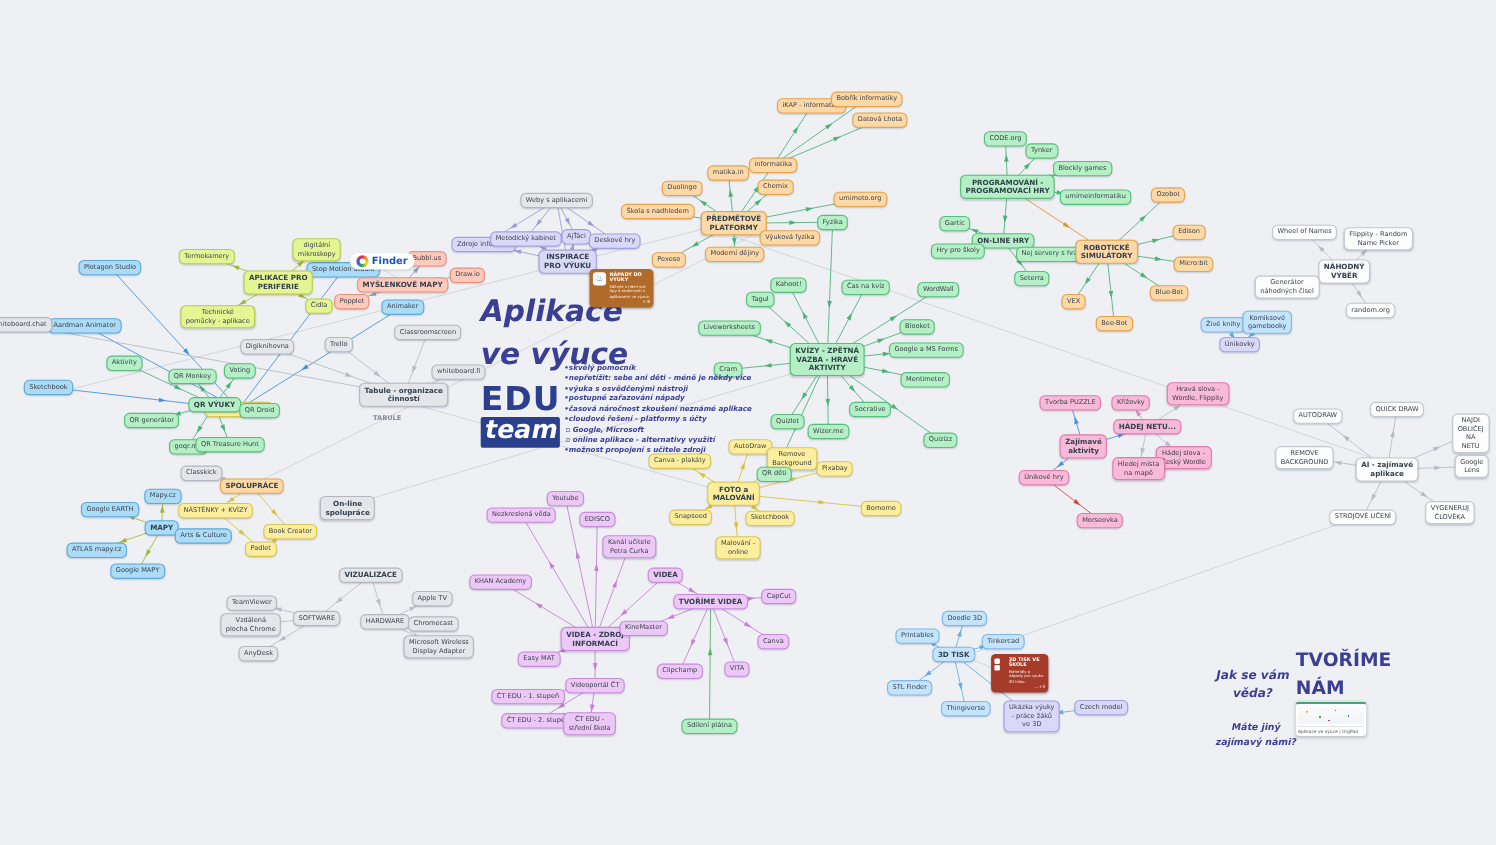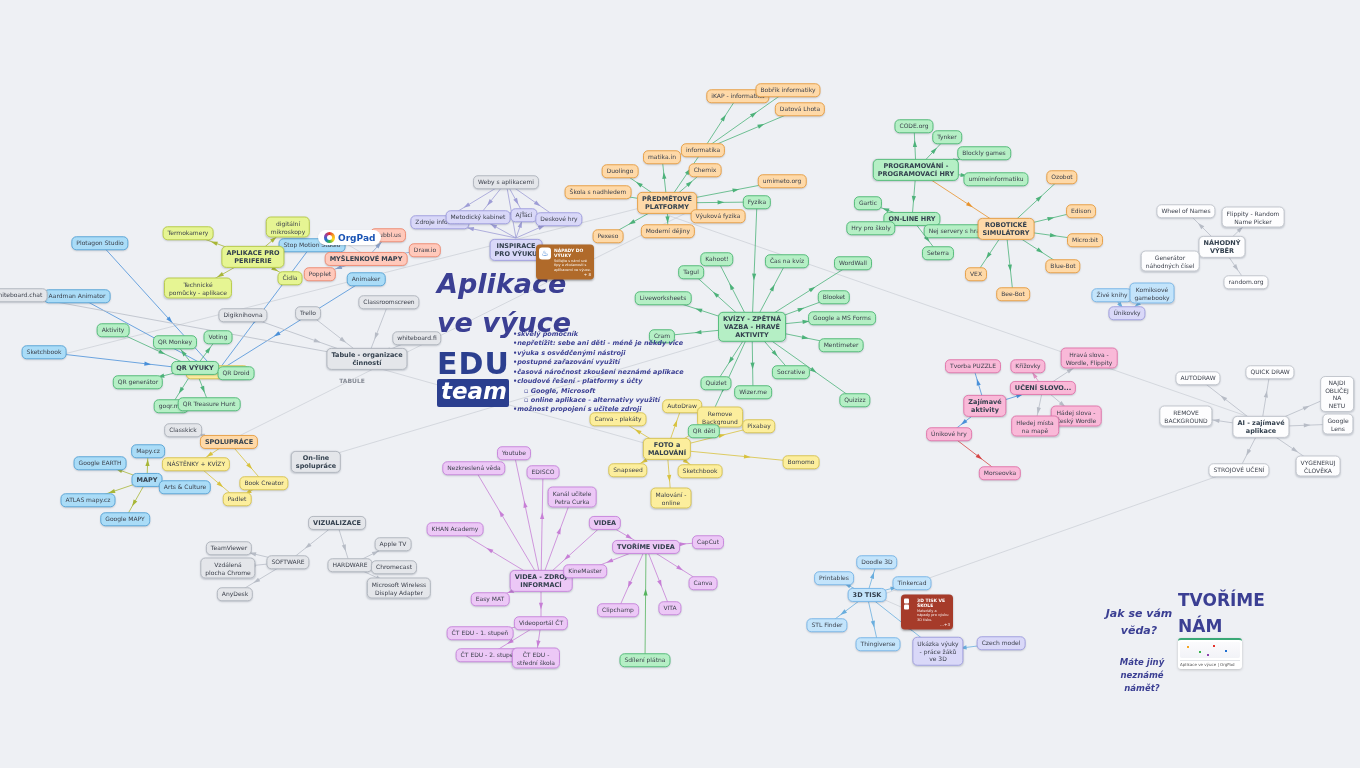--- a/index.html
+++ b/index.html
@@ -23,21 +23,21 @@
   .la{background:#d9d8f8;border-color:#a3a2e0}
   .pk{background:#f9b9d8;border-color:#e27bae}
   .vi{background:#ecc8f6;border-color:#c98add}
   .w{background:#fdfdfe;border-color:#c3c7ce}
   .txt{background:none;border:none;box-shadow:none;color:#878c96;font-weight:bold}
   .title{position:absolute;left:437px;top:268px;z-index:4;color:#3b3f93;
     font-size:27px;font-weight:bold;font-style:italic;line-height:1.15;}
   .title div{margin-bottom:8px;}
   .notes{position:absolute;left:513px;top:330px;z-index:4;color:#3b3f93;
     font-size:6.5px;font-style:italic;line-height:1.45;font-weight:bold;}
-  .notes .sub{margin-left:11px;}
+  .notes .sub{margin-left:1px;}
   .edulogo{position:absolute;left:437px;top:350px;z-index:4;width:72px;text-align:center;}
   .edulogo .edu{color:#2b3f8f;font-weight:800;font-size:30px;letter-spacing:1px;line-height:.95;}
   .edulogo .team{background:#2b3f8f;color:#fff;font-style:italic;font-weight:bold;
     font-size:23px;border-radius:2px;padding:1px 4px 4px;line-height:1;}
   .orgpad{position:absolute;left:318px;top:230px;z-index:4;display:flex;align-items:center;
     background:#fff;border-radius:9px;padding:2px 6px;box-shadow:0 1px 2px rgba(0,0,0,.15);}
   .oring{width:11px;height:11px;border-radius:50%;margin-right:3px;position:relative;
     background:conic-gradient(#e4342b,#f5a623,#ffd91c,#37b34a,#1f6fd0,#8e44ad,#e4342b);}
   .oring:after{content:"";position:absolute;left:3px;top:3px;width:5px;height:5px;border-radius:50%;background:#fff;}
   .orgpad span{font-size:9px;font-weight:bold;color:#1b55b5;}
@@ -385,36 +385,36 @@
 
   <div class="title">
     <div>Aplikace</div>
     <div>ve výuce</div>
   </div>
 
   <div class="notes" id="notes">
       <div>•skvělý pomocník</div>
       <div>•nepřetížit: sebe ani děti - méně je někdy více</div>
       <div>•výuka s osvědčenými nástroji</div>
-      <div>•postupné zařazování využití</div>
+      <div>•postupné zařazování nápady</div>
       <div>•časová náročnost zkoušení neznámé aplikace</div>
       <div>•cloudové řešení - platformy s účty</div>
       <div class="sub">▫ Google, Microsoft</div>
       <div class="sub">▫ online aplikace - alternativy využití</div>
       <div>•možnost propojení s učitele zdroji</div>
     </div>
 
   <div class="edulogo">
     <div class="edu">EDU</div>
     <div class="team">team</div>
   </div>
 
   <div class="orgpad">
     <div class="oring"></div>
-    <span>OrgPad</span>
+    <span>Finder</span>
   </div>
 
   <div class="card" id="card-inspirace">
     <div class="bulb">♨</div>
     <div>
       <div class="ct">NÁPADY DO VÝUKY</div>
       <div class="cd">Sdílejte s námi své tipy a zkušenosti s aplikacemi ve výuce.</div>
       <div class="cf">+ 8</div>
     </div>
   </div>
@@ -429,21 +429,21 @@
       <div class="cd">Materiály a nápady pro výuku 3D tisku.</div>
       <div class="cf">…+3</div>
     </div>
   </div>
 
   <div class="napiste" style="white-space:pre-line;">TVOŘÍME
 NÁM</div>
   <div class="jak" style="white-space:pre-line;">Jak se vám
 věda?</div>
   <div class="mate" style="white-space:pre-line;">Máte jiný
-neznámé námět?</div>
+zajímavý námi?</div>
 
   <div class="thumb">
     <div class="scrib"></div>
     <div class="tc">Aplikace ve výuce | OrgPad</div>
   </div>
 <div class="node b" style="left: 100px; top: 243px;">Plotagon Studio</div>
     <div class="node b" style="left: 312px; top: 245px;">Stop Motion Studio</div>
     <div class="node b" style="left: 366px; top: 279px;">Animaker</div>
     <div class="node b" style="left: 77px; top: 296px;">Aardman Animator</div>
     <div class="node y" style="left: 217px; top: 372px;">Animace ve škole</div>
@@ -454,21 +454,21 @@
     <div class="node yg" style="left: 188px; top: 233px;">Termokamery</div>
     <div class="node yg" style="left: 288px; top: 227px;">digitální
 mikroskopy</div>
     <div class="node yg" style="left: 290px; top: 278px;">Čidla</div>
     <div class="node yg" style="left: 198px; top: 288px;">Technické
 pomůcky - aplikace</div>
     <div class="node s hd" style="left: 366px; top: 259px;">MYŠLENKOVÉ MAPY</div>
     <div class="node s" style="left: 388px; top: 235px;">Bubbl.us</div>
     <div class="node s" style="left: 425px; top: 250px;">Draw.io</div>
     <div class="node s" style="left: 320px; top: 274px;">Popplet</div>
-    <div class="node la hd" style="left: 516px; top: 250px;">INSPIRACE
+    <div class="node la hd" style="left: 516px; top: 238px;">INSPIRACE
 PRO VÝUKU</div>
     <div class="node gr" style="left: 506px; top: 182px;">Weby s aplikacemi</div>
     <div class="node la" style="left: 440px; top: 222px;">Zdroje informací</div>
     <div class="node la" style="left: 478px; top: 217px;">Metodický kabinet</div>
     <div class="node la" style="left: 524px; top: 215px;">AjŤáci</div>
     <div class="node la" style="left: 559px; top: 219px;">Deskové hry</div>
     <div class="node gr hd" style="left: 367px; top: 359px;">Tabule - organizace
 činností</div>
     <div class="node txt" style="left: 352px; top: 381px;">TABULE</div>
     <div class="node gr" style="left: 389px; top: 302px;">Classroomscreen</div>
@@ -599,21 +599,21 @@
 Name Picker</div>
     <div class="node w" style="left: 1170px; top: 261px;">Generátor
 náhodných čísel</div>
     <div class="node w" style="left: 1246px; top: 282px;">random.org</div>
     <div class="node lb" style="left: 1112px; top: 295px;">Živé knihy</div>
     <div class="node lb" style="left: 1152px; top: 293px;">Komiksové
 gamebooky</div>
     <div class="node la" style="left: 1127px; top: 313px;">Únikovky</div>
     <div class="node pk hd" style="left: 985px; top: 406px;">Zajímavé
 aktivity</div>
-    <div class="node pk hd" style="left: 1043px; top: 388px;">UČENÍ SLOVO...</div>
+    <div class="node pk hd" style="left: 1043px; top: 388px;">HÁDEJ NETU...</div>
     <div class="node pk" style="left: 973px; top: 366px;">Tvorba PUZZLE</div>
     <div class="node pk" style="left: 1028px; top: 366px;">Křížovky</div>
     <div class="node pk" style="left: 1089px; top: 358px;">Hravá slova -
 Wordle, Flippity</div>
     <div class="node pk" style="left: 1076px; top: 416px;">Hádej slova -
 Český Wordle</div>
     <div class="node pk" style="left: 1035px; top: 426px;">Hledej místa
 na mapě</div>
     <div class="node pk" style="left: 949px; top: 434px;">Únikové hry</div>
     <div class="node pk" style="left: 1000px; top: 473px;">Morseovka</div>

